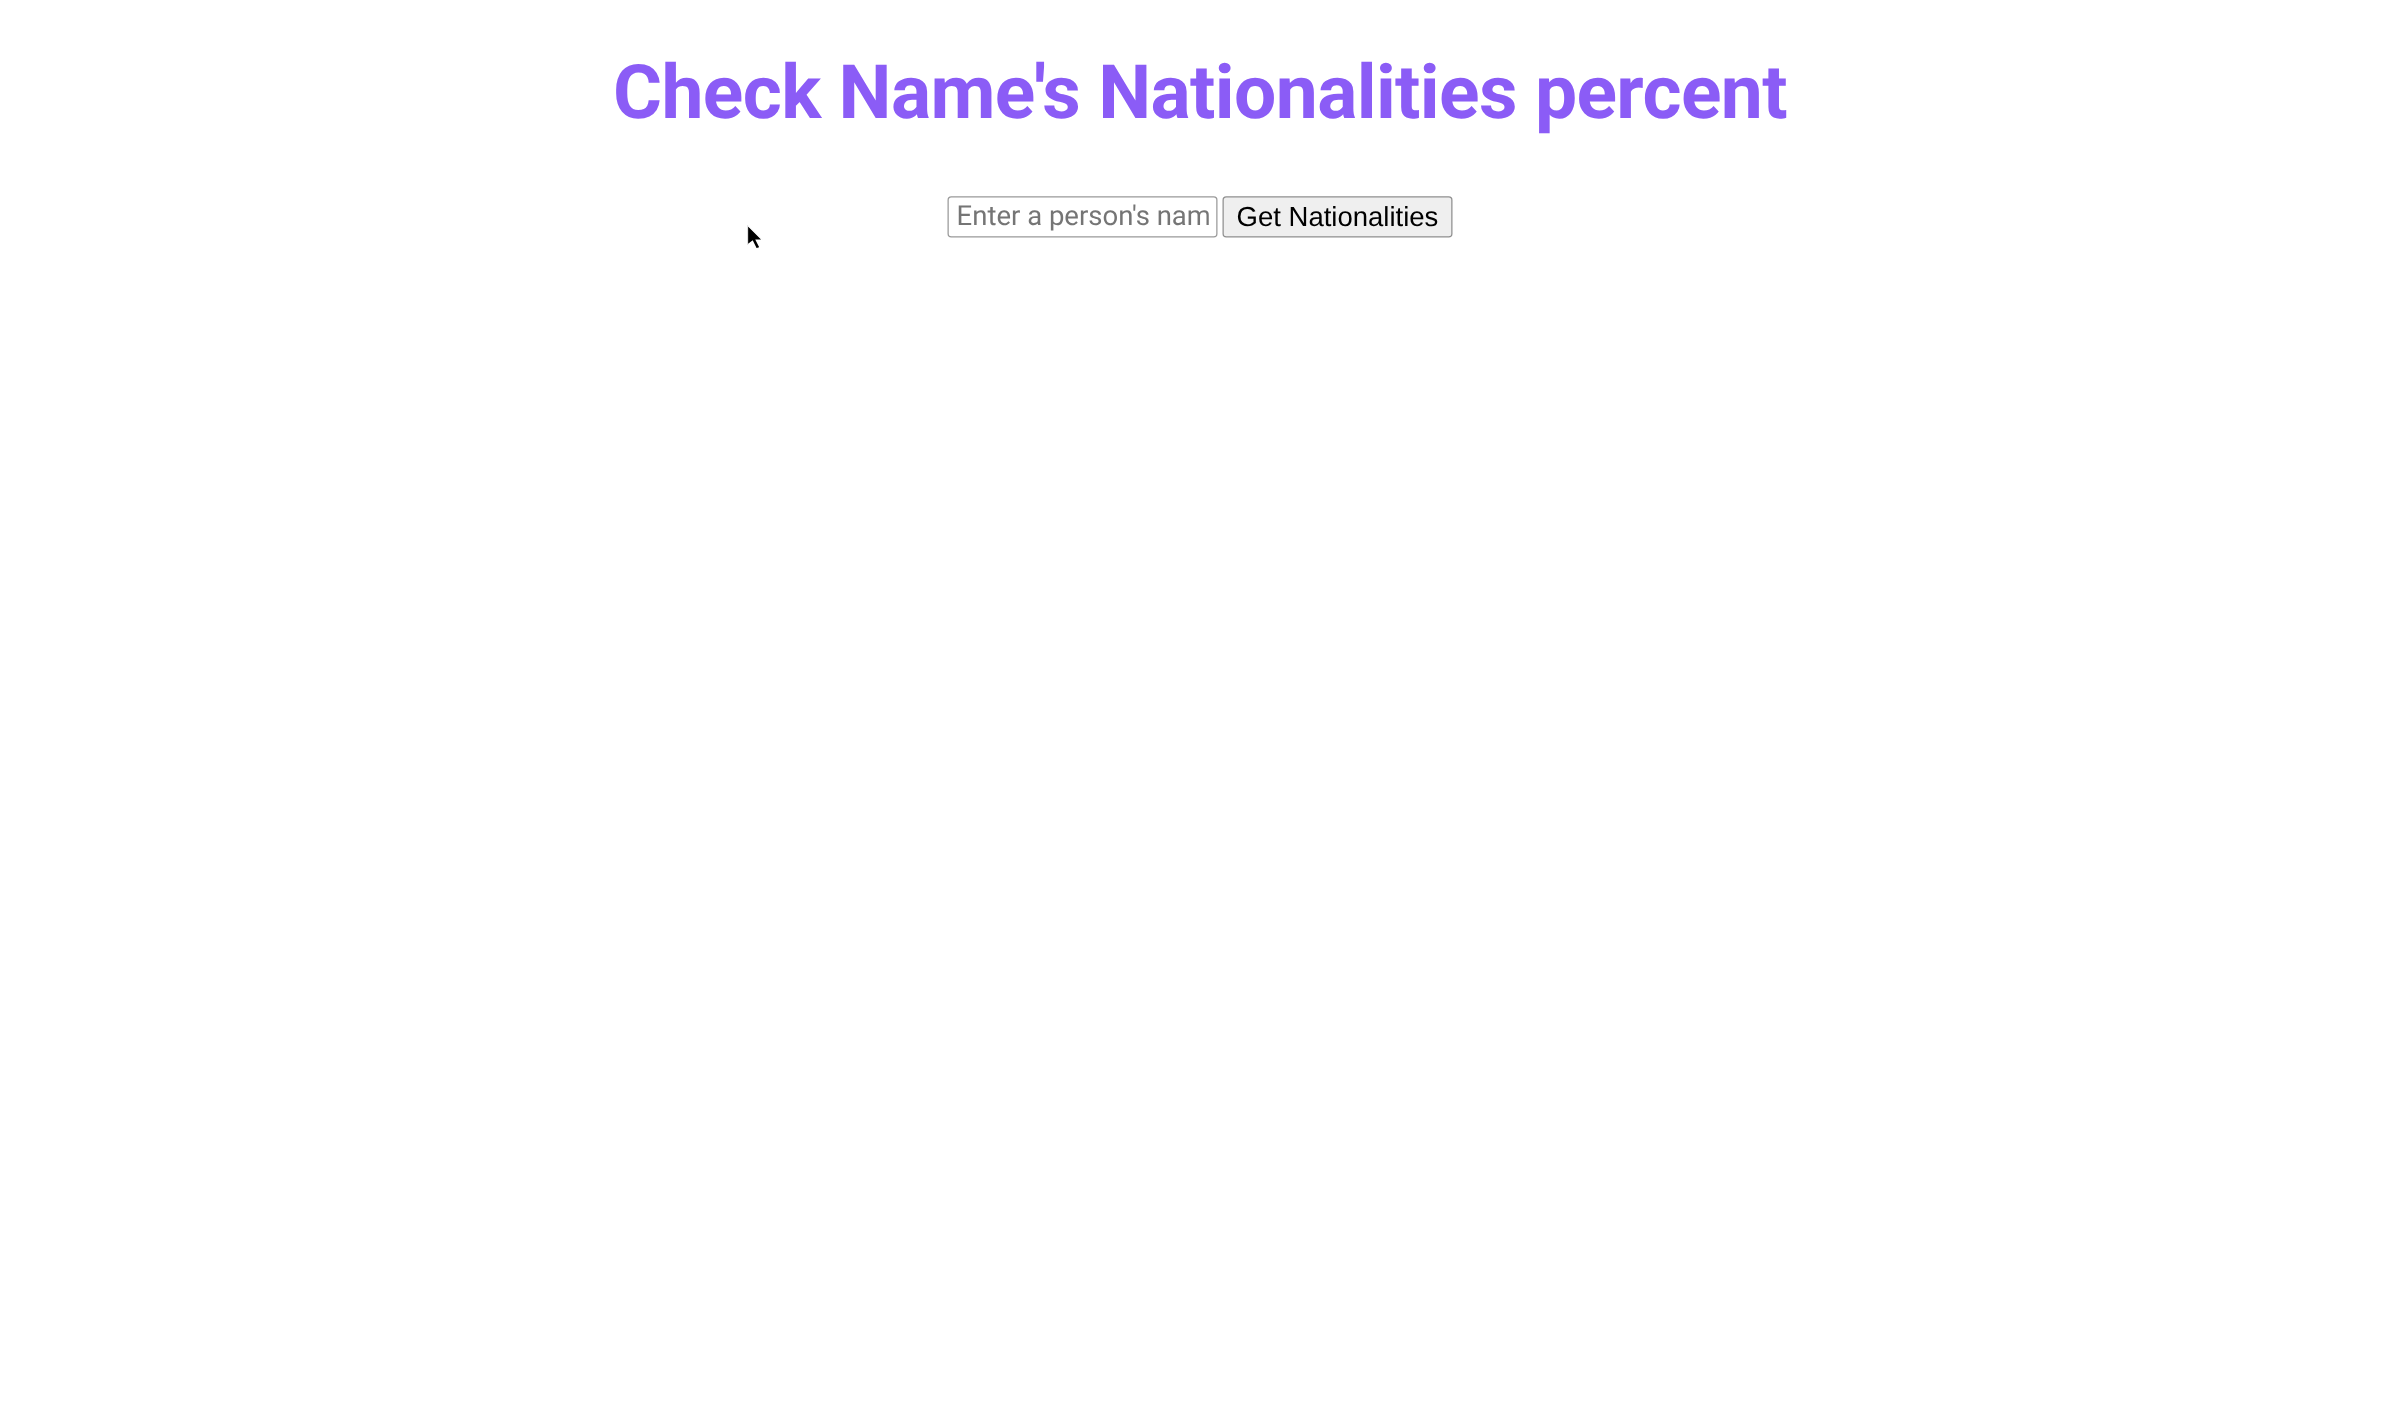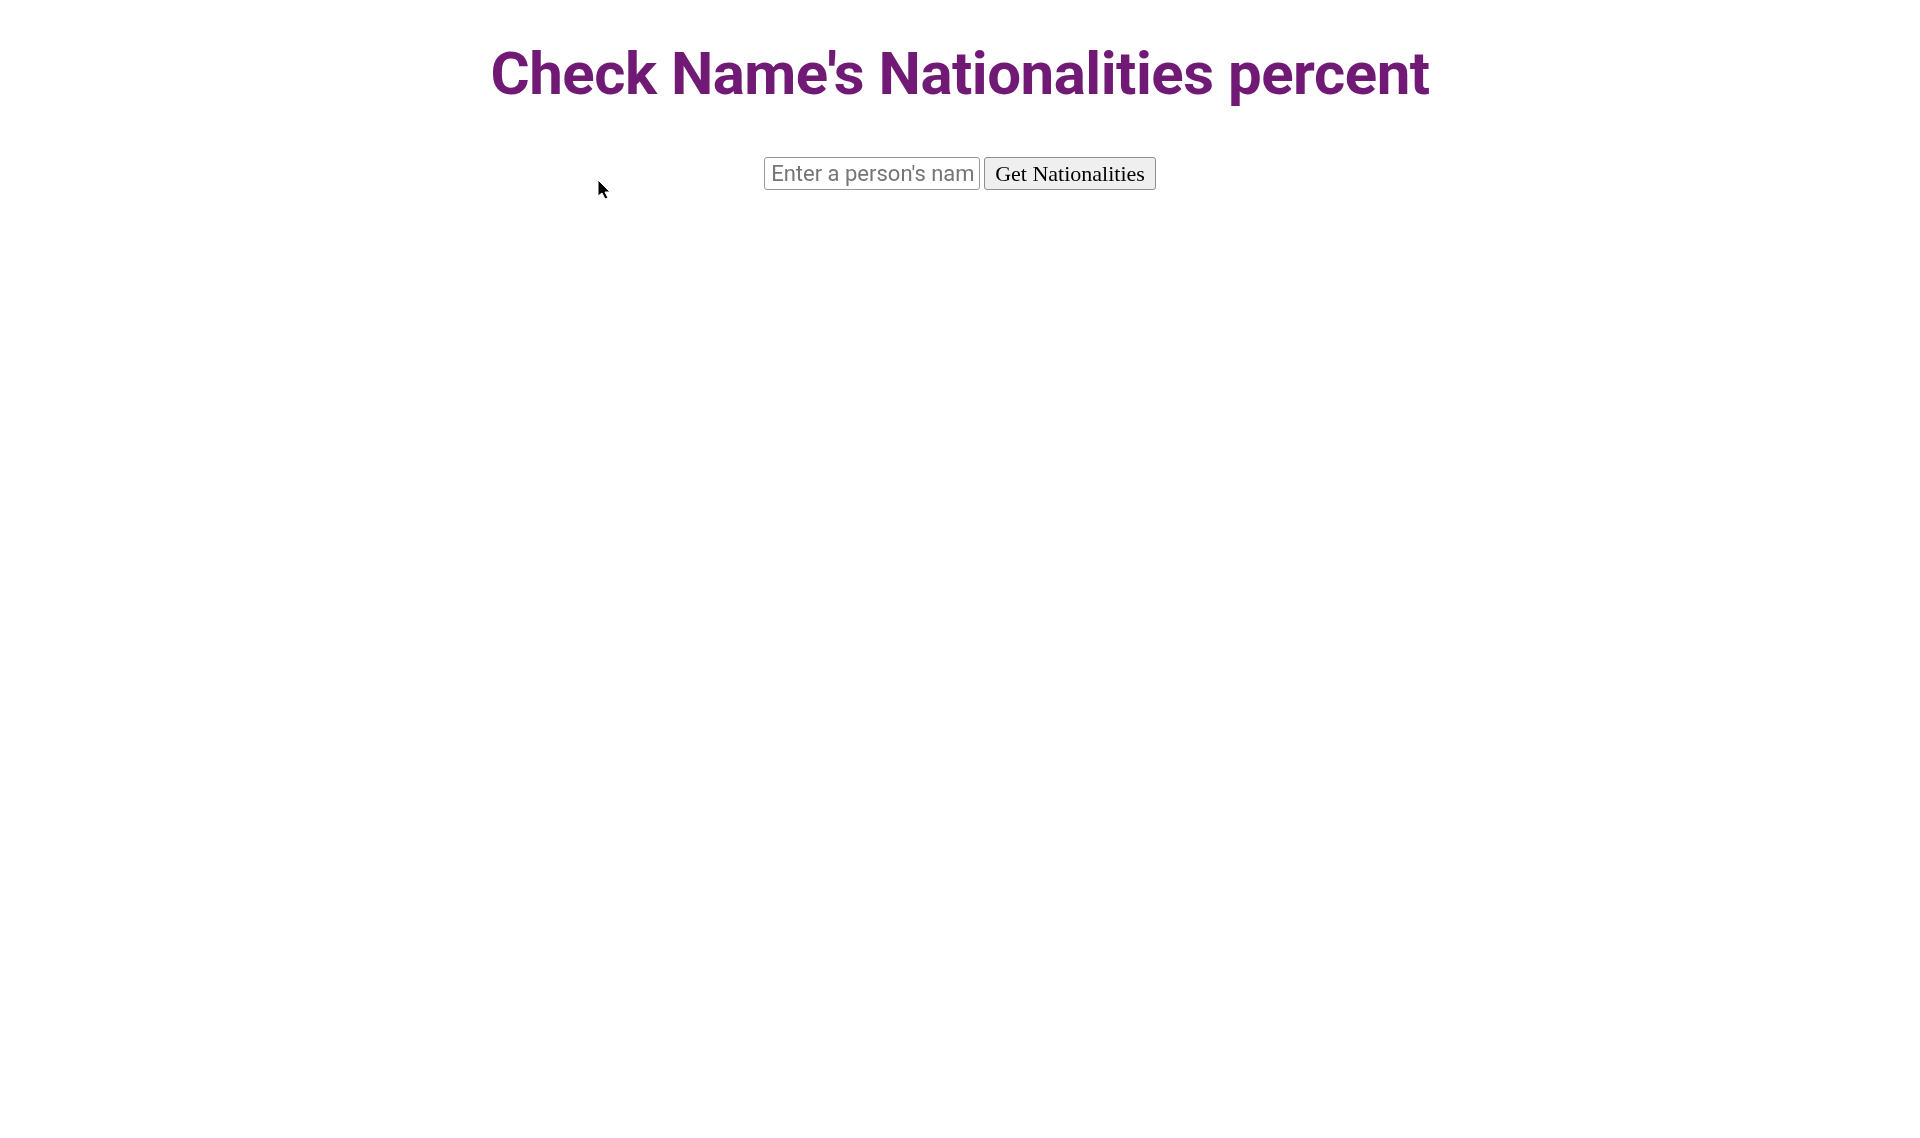--- a/index.html
+++ b/index.html
@@ -19,21 +19,21 @@
     .container {
       width: 100%;
       display: flex;
       flex-direction: column;
       align-items: center;
     }
     
     .page-title {
       font-size: 60px;
       font-weight: 700;
-      color: #701a75;
+      color: #8b5cf6;
       margin-top: 38px;
       text-align: center;
       letter-spacing: -0.5px;
     }
     
     .form-row {
       margin-top: 48px;
       display: flex;
       align-items: center;
       gap: 4px;
@@ -56,21 +56,21 @@
     }
     
     .submit-button {
       font-size: 22px;
       padding: 3px 10px;
       border: 1px solid #8f8f8f;
       border-radius: 3px;
       background: #efefef;
       color: #000000;
       height: 33px;
-      font-family: Liberation Serif, serif;
+      font-family: Liberation Sans, sans-serif;
       cursor: pointer;
     }
     
     .cursor {
       position: absolute;
       left: 598px;
       top: 180px;
       width: 16px;
       height: 22px;
       pointer-events: none;

